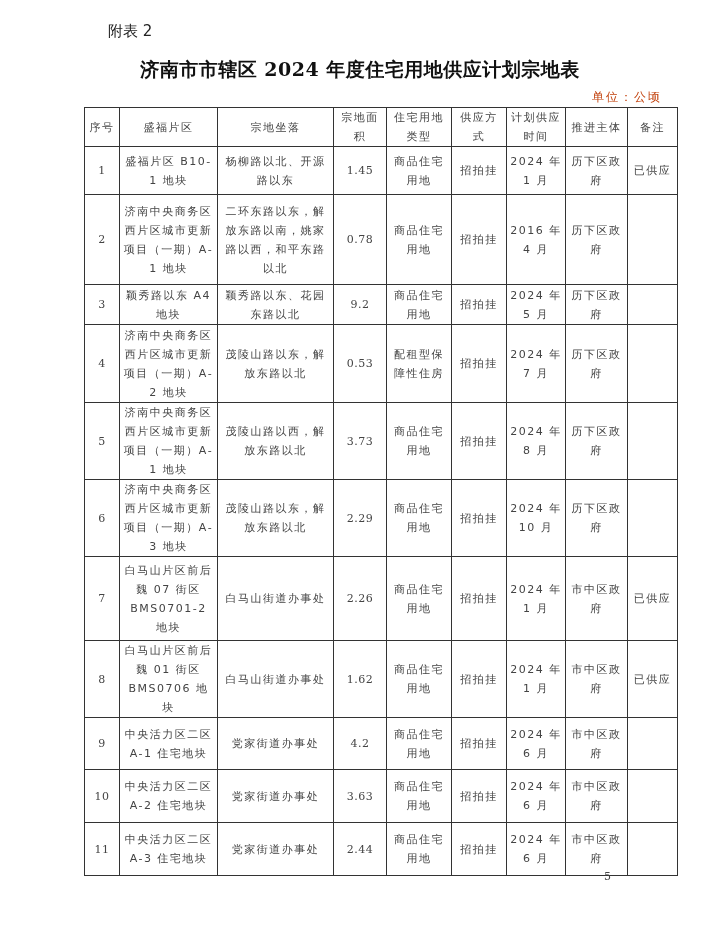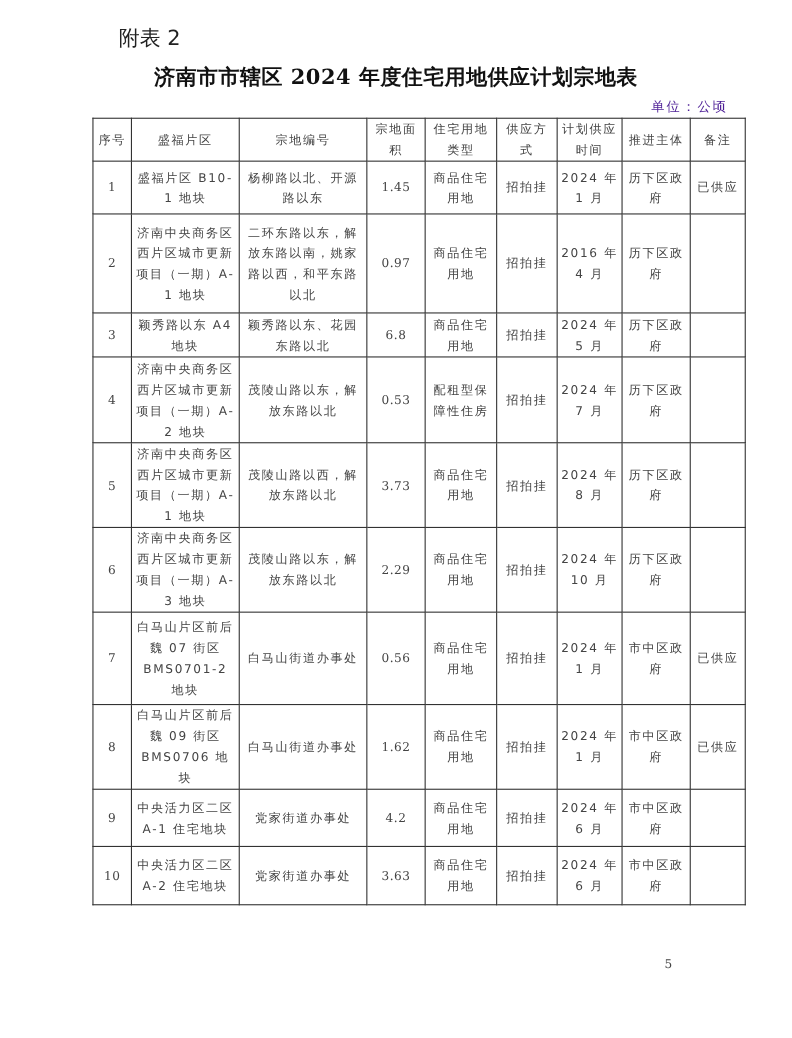--- a/index.html
+++ b/index.html
@@ -1,23 +1,23 @@
 <!DOCTYPE html>
 <html><head>
 <meta charset="utf-8">
 <style>
   html, body { margin: 0; padding: 0; background: #ffffff; }
   body { width: 720px; height: 944px; position: relative; overflow: hidden;
          font-family: "DejaVu Serif", "Liberation Serif", serif; color: #2a2a2a; }
-  .annex { position: absolute; left: 108px; top: 22px; font-size: 19px;
+  .annex { position: absolute; left: 108px; top: 22px; font-size: 15px;
            font-family: "DejaVu Sans", "Liberation Sans", sans-serif; color: #222; }
   .title { position: absolute; left: 0; width: 720px; top: 57px; text-align: center;
            font-size: 19px; font-weight: bold; letter-spacing: 0.5px; color: #111;
            font-family: "DejaVu Serif", "Liberation Serif", serif; }
-  .unit { position: absolute; right: 58px; top: 89px; font-size: 12px; letter-spacing: 2px; color: #4c1d95;
+  .unit { position: absolute; right: 58px; top: 89px; font-size: 12px; letter-spacing: 2px; color: #c2410c;
           font-family: "DejaVu Sans", "Liberation Sans", sans-serif; }
   table { position: absolute; left: 84px; top: 107px; border-collapse: collapse;
           width: 593px; table-layout: fixed; }
   td, th { border: 1.2px solid #333; text-align: center; vertical-align: middle;
            font-size: 11px; line-height: 19px; font-weight: normal; color: #444;
            padding: 0 3px; letter-spacing: 1.5px;
            font-family: "DejaVu Sans", "Liberation Sans", sans-serif; }
   th { height: 38px; }
   td.num { font-family: "DejaVu Serif", "Liberation Serif", serif; letter-spacing: 0.5px; }
   .page-no { position: absolute; left: 604px; top: 870px; font-size: 11px; color: #444;
@@ -39,21 +39,21 @@
       <col style="width:65px">
       <col style="width:55px">
     <col style="width:59px">
       <col style="width:62px">
       <col style="width:50px">
   </colgroup>
   <thead>
     <tr>
       <th>序号</th>
       <th>盛福片区</th>
-      <th>宗地编号</th>
+      <th>宗地坐落</th>
       <th>宗地面积</th>
       <th>住宅用地类型</th>
       <th>供应方式</th>
       <th>计划供应时间</th>
       <th>推进主体</th>
       <th>备注</th>
     </tr>
   </thead>
   <tbody id="tbody">
       <tr style="height: 48px;">
@@ -64,32 +64,32 @@
         <td>商品住宅用地</td>
         <td>招拍挂</td>
         <td>2024 年 1 月</td>
         <td>历下区政府</td>
         <td>已供应</td>
       </tr>
       <tr style="height: 90px;">
         <td class="num">2</td>
         <td>济南中央商务区西片区城市更新项目（一期）A-1 地块</td>
         <td>二环东路以东，解放东路以南，姚家路以西，和平东路以北</td>
-        <td class="num">0.97</td>
+        <td class="num">0.78</td>
         <td>商品住宅用地</td>
         <td>招拍挂</td>
         <td>2016 年 4 月</td>
         <td>历下区政府</td>
         <td></td>
       </tr>
       <tr style="height: 40px;">
         <td class="num">3</td>
         <td>颖秀路以东 A4 地块</td>
         <td>颖秀路以东、花园东路以北</td>
-        <td class="num">6.8</td>
+        <td class="num">9.2</td>
         <td>商品住宅用地</td>
         <td>招拍挂</td>
         <td>2024 年 5 月</td>
         <td>历下区政府</td>
         <td></td>
       </tr>
       <tr style="height: 78px;">
         <td class="num">4</td>
         <td>济南中央商务区西片区城市更新项目（一期）A-2 地块</td>
         <td>茂陵山路以东，解放东路以北</td>
@@ -119,30 +119,30 @@
         <td>商品住宅用地</td>
         <td>招拍挂</td>
         <td>2024 年 10 月</td>
         <td>历下区政府</td>
         <td></td>
       </tr>
       <tr style="height: 84px;">
         <td class="num">7</td>
         <td>白马山片区前后魏 07 街区 BMS0701-2 地块</td>
         <td>白马山街道办事处</td>
-        <td class="num">0.56</td>
+        <td class="num">2.26</td>
         <td>商品住宅用地</td>
         <td>招拍挂</td>
         <td>2024 年 1 月</td>
         <td>市中区政府</td>
         <td>已供应</td>
       </tr>
       <tr style="height: 59px;">
         <td class="num">8</td>
-        <td>白马山片区前后魏 09 街区 BMS0706 地块</td>
+        <td>白马山片区前后魏 01 街区 BMS0706 地块</td>
         <td>白马山街道办事处</td>
         <td class="num">1.62</td>
         <td>商品住宅用地</td>
         <td>招拍挂</td>
         <td>2024 年 1 月</td>
         <td>市中区政府</td>
         <td>已供应</td>
       </tr>
       <tr style="height: 52px;">
         <td class="num">9</td>
@@ -159,16 +159,27 @@
         <td class="num">10</td>
         <td>中央活力区二区 A-2 住宅地块</td>
         <td>党家街道办事处</td>
         <td class="num">3.63</td>
         <td>商品住宅用地</td>
         <td>招拍挂</td>
         <td>2024 年 6 月</td>
         <td>市中区政府</td>
         <td></td>
       </tr>
+      <tr style="height: 53px;">
+        <td class="num">11</td>
+        <td>中央活力区二区 A-3 住宅地块</td>
+        <td>党家街道办事处</td>
+        <td class="num">2.44</td>
+        <td>商品住宅用地</td>
+        <td>招拍挂</td>
+        <td>2024 年 6 月</td>
+        <td>市中区政府</td>
+        <td></td>
+      </tr>
     </tbody>
 </table>
 
 <div class="page-no">5</div>
 
 </body></html>

